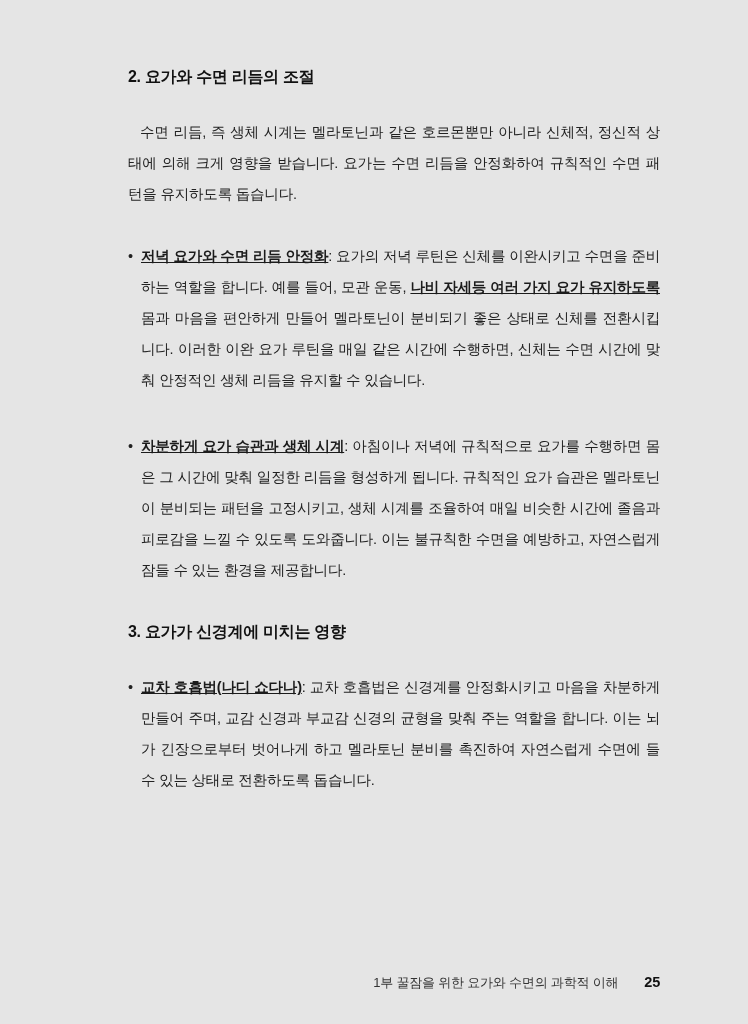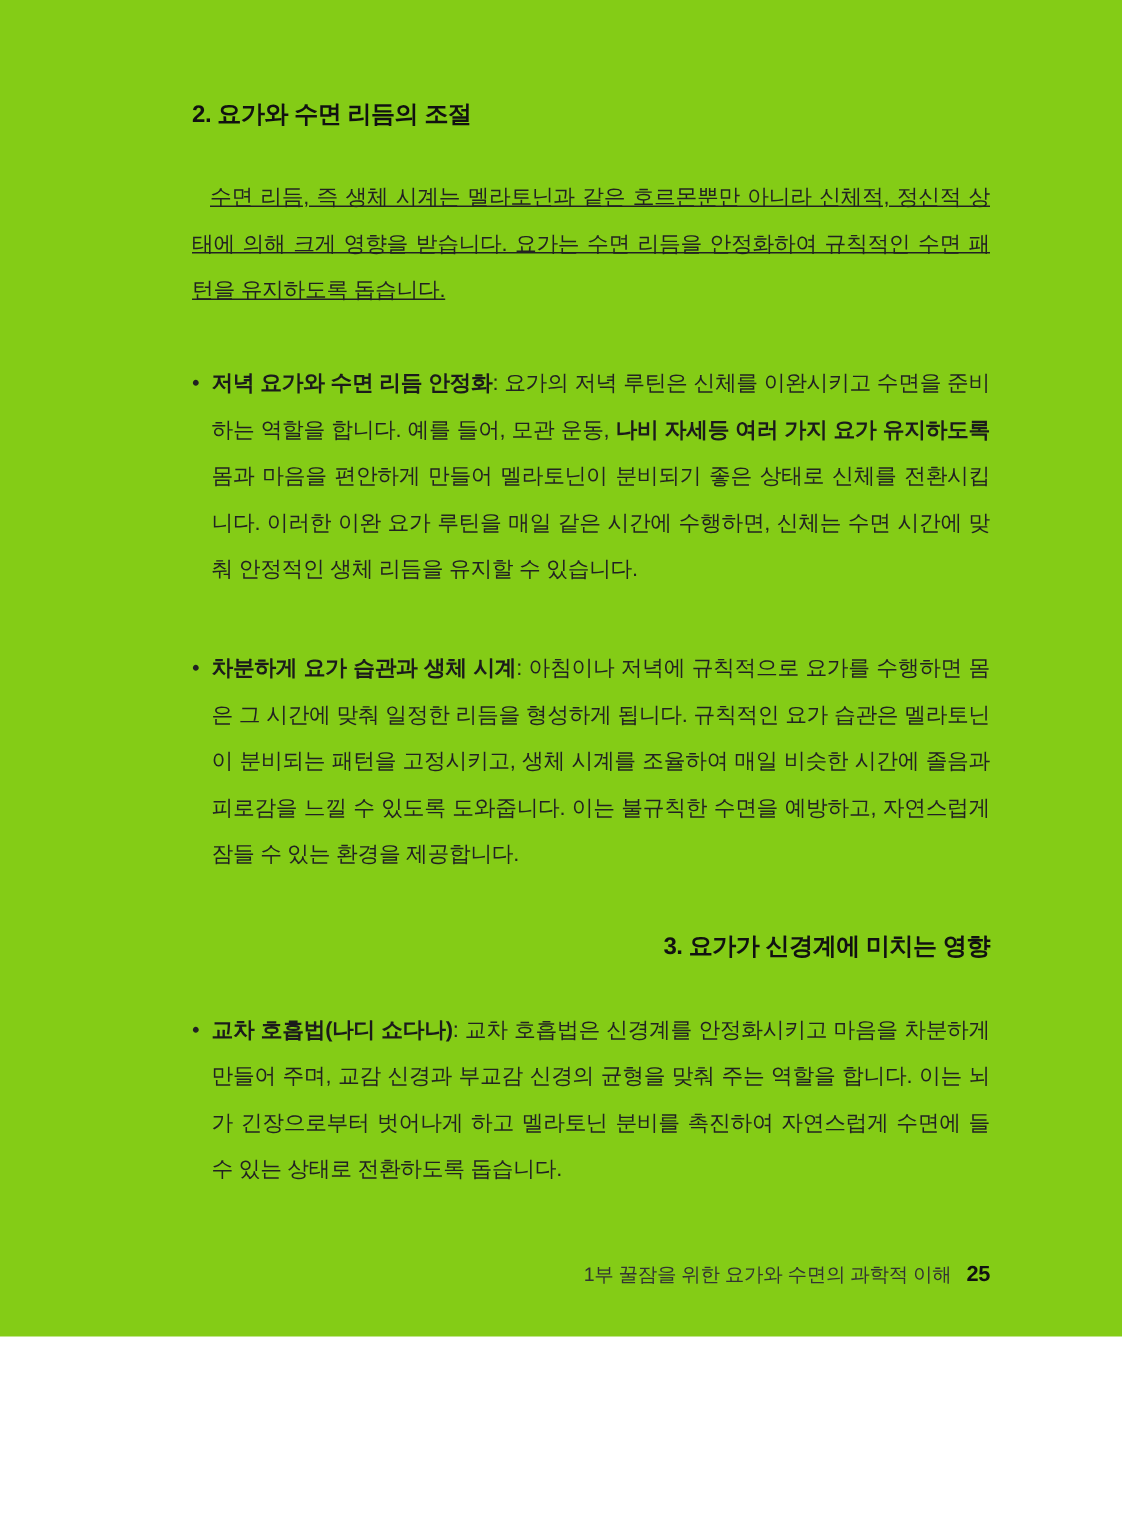--- a/index.html
+++ b/index.html
@@ -3,83 +3,81 @@
 <meta charset="utf-8">
 <style>
   html, body { margin: 0; padding: 0; }
   body {
     background: #ffffff;
     font-family: "Liberation Sans", "DejaVu Sans", sans-serif;
   }
   .page {
     position: relative;
     width: 748px;
-    height: 891px;
-    background: #84cc16;
+    height: 1024px;
+    background: #e5e5e5;
     overflow: hidden;
     box-sizing: border-box;
   }
   .content {
     box-sizing: border-box;
     padding: 66px 88px 0 128px;
   }
   .section-heading {
     font-size: 16px;
     font-weight: 700;
     color: #111111;
     letter-spacing: -0.3px;
     margin: 0 0 29px 0;
     line-height: 22px;
   }
   .section + .section .section-heading {
     margin-top: 17px;
-    text-align: right;
   }
   .para {
     font-size: 14.5px;
     line-height: 31px;
     color: #222222;
     text-align: justify;
     word-break: break-all;
     text-indent: 12px;
     letter-spacing: -0.2px;
     margin: 0 0 31px 0;
-    text-decoration: underline;
   }
   .bullet {
     position: relative;
     padding-left: 13px;
     font-size: 14.5px;
     line-height: 31px;
     color: #222222;
     text-align: justify;
     word-break: break-all;
     letter-spacing: -0.2px;
     margin: 0 0 35px 0;
   }
   .bullet .marker {
     position: absolute;
     left: 0;
     top: 0;
   }
-  .b { font-weight: 700; color: #1b1b1b; }
+  .b { font-weight: 700; color: #1b1b1b; text-decoration: underline; }
   .footer {
     position: absolute;
     right: 88px;
     bottom: 32px;
     font-size: 13px;
     color: #333333;
     letter-spacing: -0.2px;
     white-space: nowrap;
   }
   .footer .pagenum {
     font-weight: 700;
     font-size: 14.5px;
     color: #111111;
-    margin-left: 10px;
+    margin-left: 26px;
   }
 </style>
 </head>
 <body>
 
 <div class="page">
   <div class="content">
 
     <div class="section">
       <h2 class="section-heading">2. 요가와 수면 리듬의 조절</h2>

